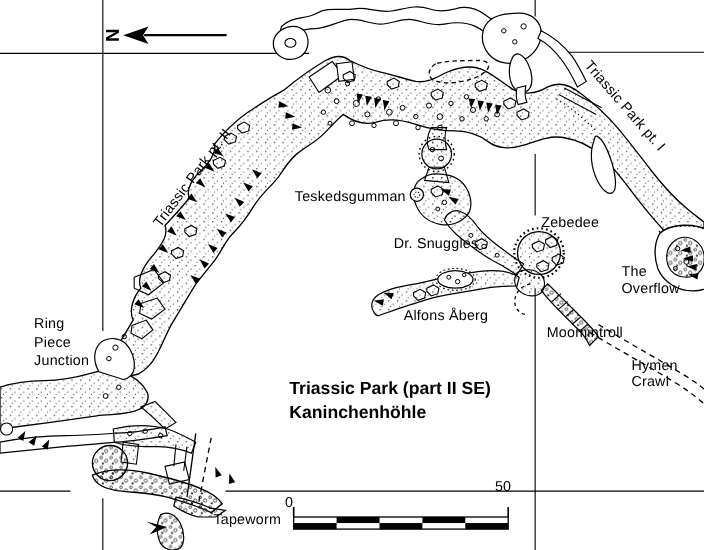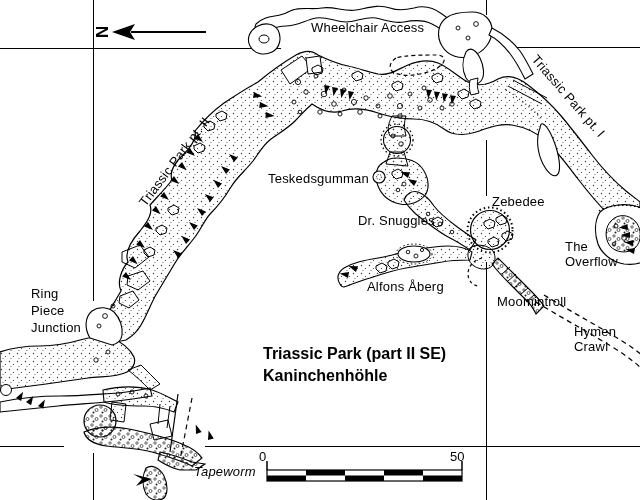--- a/index.html
+++ b/index.html
@@ -251,34 +251,33 @@
       <rect x="306" y="470" width="39" height="5.5" stroke="none"></rect>
       <rect x="384" y="470" width="39" height="5.5" stroke="none"></rect>
       <rect x="267" y="475.5" width="39" height="5.5" stroke="none"></rect>
       <rect x="345" y="475.5" width="39" height="5.5" stroke="none"></rect>
       <rect x="423" y="475.5" width="39" height="5.5" stroke="none"></rect>
     </g>
   </svg>
 
   <div class="north-n">N</div>
 
-  <div class="lbl" style="left:311px;top:20px;">Wheelchair Access</div>
   <div class="lbl rot2" style="left:136px;top:200px;">Triassic Park pt. II</div>
   <div class="lbl rot1" style="left:540px;top:52px;">Triassic Park pt. I</div>
   <div class="lbl" style="left:268px;top:171px;">Teskedsgumman</div>
   <div class="lbl" style="left:320px;top:213px;margin-left:38px;">Dr. Snuggles</div>
   <div class="lbl" style="left:492px;top:194px;">Zebedee</div>
   <div class="lbl wrap" style="left:565px;top:239px;width:64px;">The Overflow</div>
   <div class="lbl" style="left:481px;top:294px;margin-left:16px;">Moomintroll</div>
   <div class="lbl" style="left:367px;top:279px;">Alfons Åberg</div>
   <div class="lbl wrap" style="left:574px;top:324px;width:54px;">Hymen Crawl</div>
   <div class="lbl wrap" style="left:31px;top:285px;width:60px;line-height:17px;">Ring Piece Junction</div>
-  <div class="lbl" style="left:194px;top:464px;font-style:italic;">Tapeworm</div>
+  <div class="lbl" style="left:194px;top:464px;">Tapeworm</div>
 
   <div class="title-block">
     <div>Triassic Park (part II SE)</div>
     <div>Kaninchenhöhle</div>
   </div>
 
   <div class="scale-num" style="left:259px;top:449px;">0</div>
-  <div class="scale-num" style="left:450px;top:449px;text-align:right;">50</div>
+  <div class="scale-num" style="left:450px;top:434px;text-align:right;">50</div>
 
 </div>
 
 </body></html>

